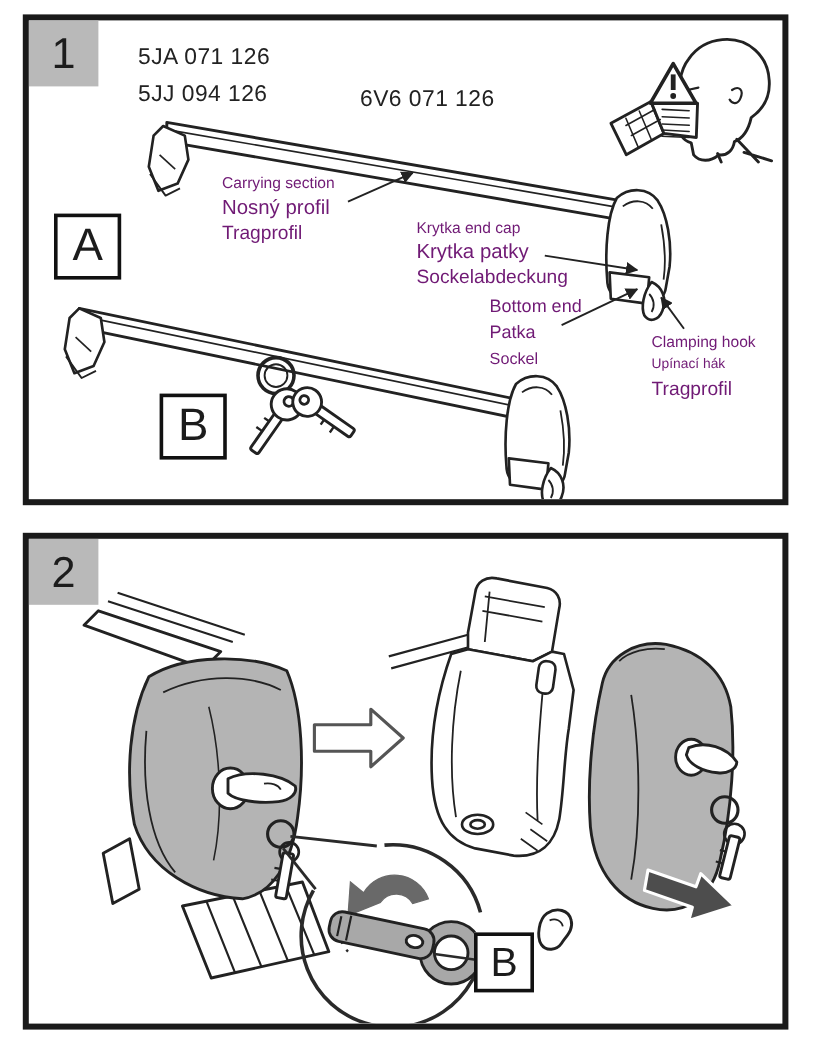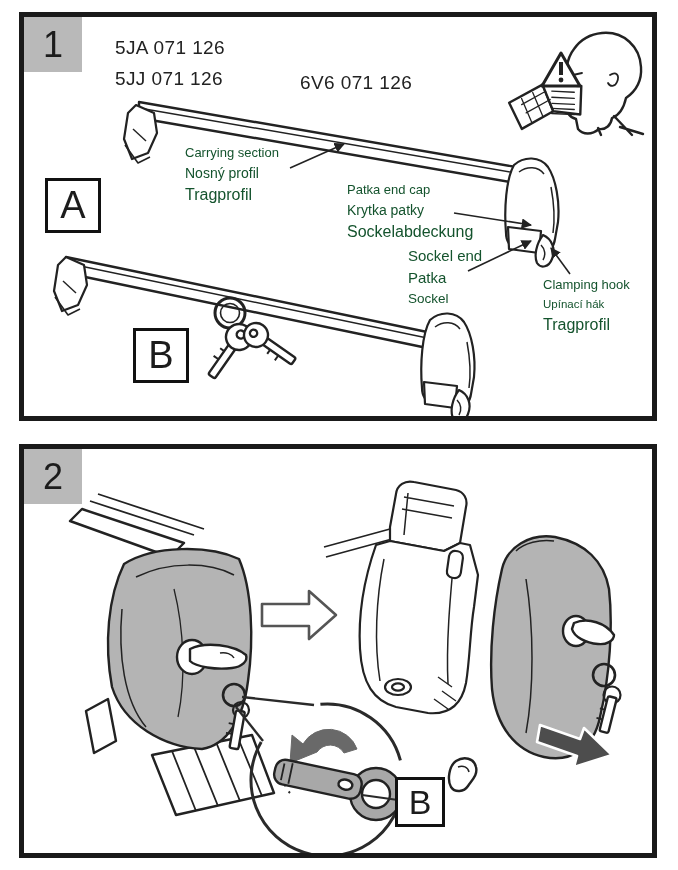--- a/index.html
+++ b/index.html
@@ -8,43 +8,43 @@
   .panel{position:absolute;left:19px;width:638px;border:5px solid #1a1a1a;background:#fff;box-sizing:border-box;}
   #panel1{top:12px;height:409px;}
   #panel2{top:444px;height:414px;}
   .inner{position:relative;width:628px;height:100%;overflow:hidden;}
   .badge{position:absolute;left:0;top:0;width:58px;height:55px;background:#b9b9b9;
          display:flex;align-items:center;justify-content:center;font-size:36px;color:#1c1c1c;z-index:3;}
   .art{position:absolute;left:0;top:0;z-index:1;}
   .marker{position:absolute;z-index:2;border:3px solid #111;background:#fff;box-sizing:border-box;
           display:flex;align-items:center;justify-content:center;font-size:38px;color:#1c1c1c;}
   .pn{position:absolute;z-index:2;font-size:19px;letter-spacing:.4px;color:#222;white-space:nowrap;text-align:right;}
-  .lbl{position:absolute;z-index:2;white-space:nowrap;color:#14532d;}
+  .lbl{position:absolute;z-index:2;white-space:nowrap;color:#701a75;}
   .lbl span{display:block;}
   .lbl .en{font-size:13px;line-height:20px;}
-  .lbl .cs{font-size:14px;line-height:20px;}
+  .lbl .cs{font-size:17px;line-height:20px;}
   .lbl .de{font-size:16px;line-height:24px;}
   .lbl.alt .en,.lbl.alt .cs{font-size:15px;line-height:22px;}
   .lbl.alt .de{font-size:13.5px;line-height:20px;}
   .lbl.ch .cs{font-size:11.5px;line-height:18px;}
 </style>
 </head>
 <body>
 
 <div class="page">
 
   <section class="panel" id="panel1">
     <div class="inner">
 
       <div class="badge">
         <span>1</span>
       </div>
 
       <div class="pn" style="left:91px;top:20px">5JA 071 126</div>
-      <div class="pn" style="left:91px;top:51px">5JJ 071 126</div>
+      <div class="pn" style="left:91px;top:51px">5JJ 094 126</div>
       <div class="pn" style="left:276px;top:55px">6V6 071 126</div>
 
       <svg class="art" width="628" height="399" viewBox="0 0 628 399">
         <defs>
           <marker id="ah" viewBox="0 0 10 10" refX="9" refY="5" markerWidth="6.5" markerHeight="6.5" orient="auto">
             <path d="M0,0 L10,5 L0,10 Z" fill="#222"></path>
           </marker>
           <g id="footL" stroke="#222" stroke-width="2.2" fill="#fff" stroke-linejoin="round">
             <path d="M112,88 L104,96 L100,122 L108,142 L124,136 L133,116 L130,96 Z"></path>
             <path d="M101,128 L114,146 L126,140" fill="none" stroke-width="1.6"></path>
@@ -124,26 +124,26 @@
       <div class="marker" style="left:109px;top:311px;width:56px;height:55px">
         <span>B</span>
       </div>
 
       <div class="lbl" style="left:161px;top:126px">
         <span class="en">Carrying section</span>
         <span class="cs">Nosný profil</span>
         <span class="de">Tragprofil</span>
       </div>
       <div class="lbl" style="left:323px;top:163px">
-        <span class="en">Patka end cap</span>
+        <span class="en">Krytka end cap</span>
         <span class="cs">Krytka patky</span>
         <span class="de">Sockelabdeckung</span>
       </div>
       <div class="lbl alt" style="left:384px;top:228px">
-        <span class="en">Sockel end</span>
+        <span class="en">Bottom end</span>
         <span class="cs">Patka</span>
         <span class="de">Sockel</span>
       </div>
       <div class="lbl ch" style="left:519px;top:258px">
         <span class="en">Clamping hook</span>
         <span class="cs">Upínací hák</span>
         <span class="de">Tragprofil</span>
       </div>
     </div>
   </section>

